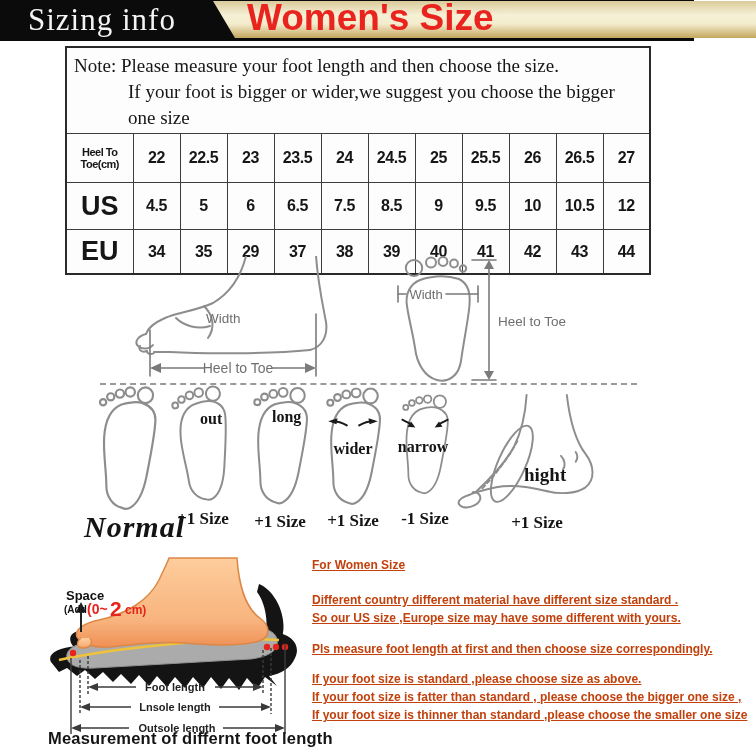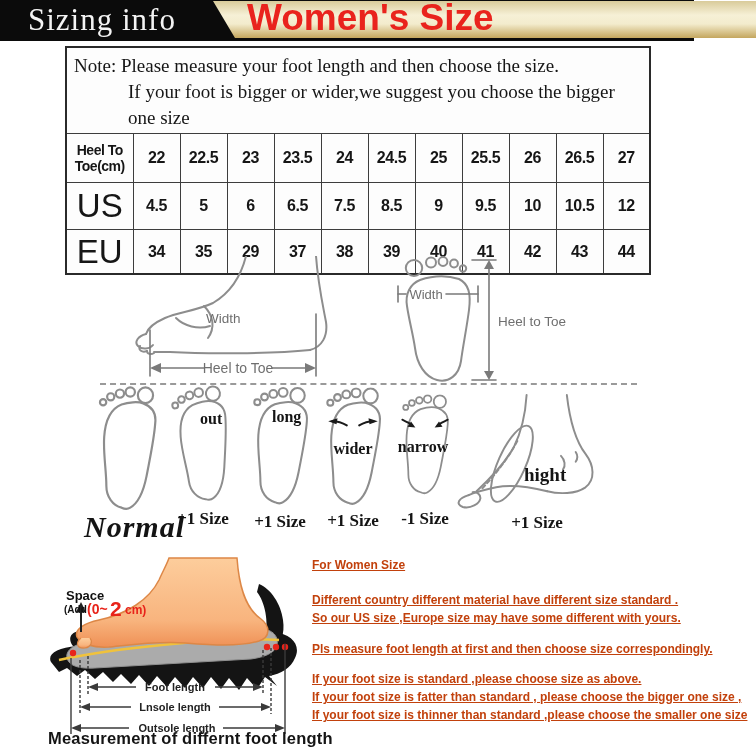--- a/index.html
+++ b/index.html
@@ -24,22 +24,22 @@
   .size-table{border:2px solid #2a2a2a;}
   .size-table td{text-align:center;vertical-align:middle;padding:0;color:#161616;}
   .note-cell{height:62px;text-align:left !important;vertical-align:top !important;
           font-family:"Liberation Serif",serif;font-size:19px;color:#9b2626;
           padding:5px 4px 2px 7px !important;line-height:26px;}
   .note-indent{padding-left:54px;}
   .r-head td{height:48px;}
   .r-us td{height:46px;}
   .r-eu td{height:43px;}
   .num{font-weight:700;font-size:16px;letter-spacing:-0.4px;}
-  .rl-sm{font-weight:700;font-size:14px;letter-spacing:-0.5px;}
-  .rl-big{font-weight:400;font-size:33px;letter-spacing:0px;}
+  .rl-sm{font-weight:700;font-size:11px;letter-spacing:-0.5px;}
+  .rl-big{font-weight:700;font-size:27px;letter-spacing:0px;}
 
   
   .sk{position:absolute;}
   .sk path,.sk circle,.sk ellipse{fill:none;stroke:#8d8d8d;stroke-width:2;
       stroke-linecap:round;stroke-linejoin:round;}
   .sk .dim{stroke:#7a7a7a;stroke-width:1.6;}
   .sk .dimhead{fill:#7a7a7a;stroke:none;}
   .sk text{font-family:"Liberation Sans",sans-serif;fill:#6f6f6f;stroke:none;}
   .dashline{position:absolute;left:100px;top:383px;width:537px;height:0;
       border-top:2px dashed #9a9a9a;}

